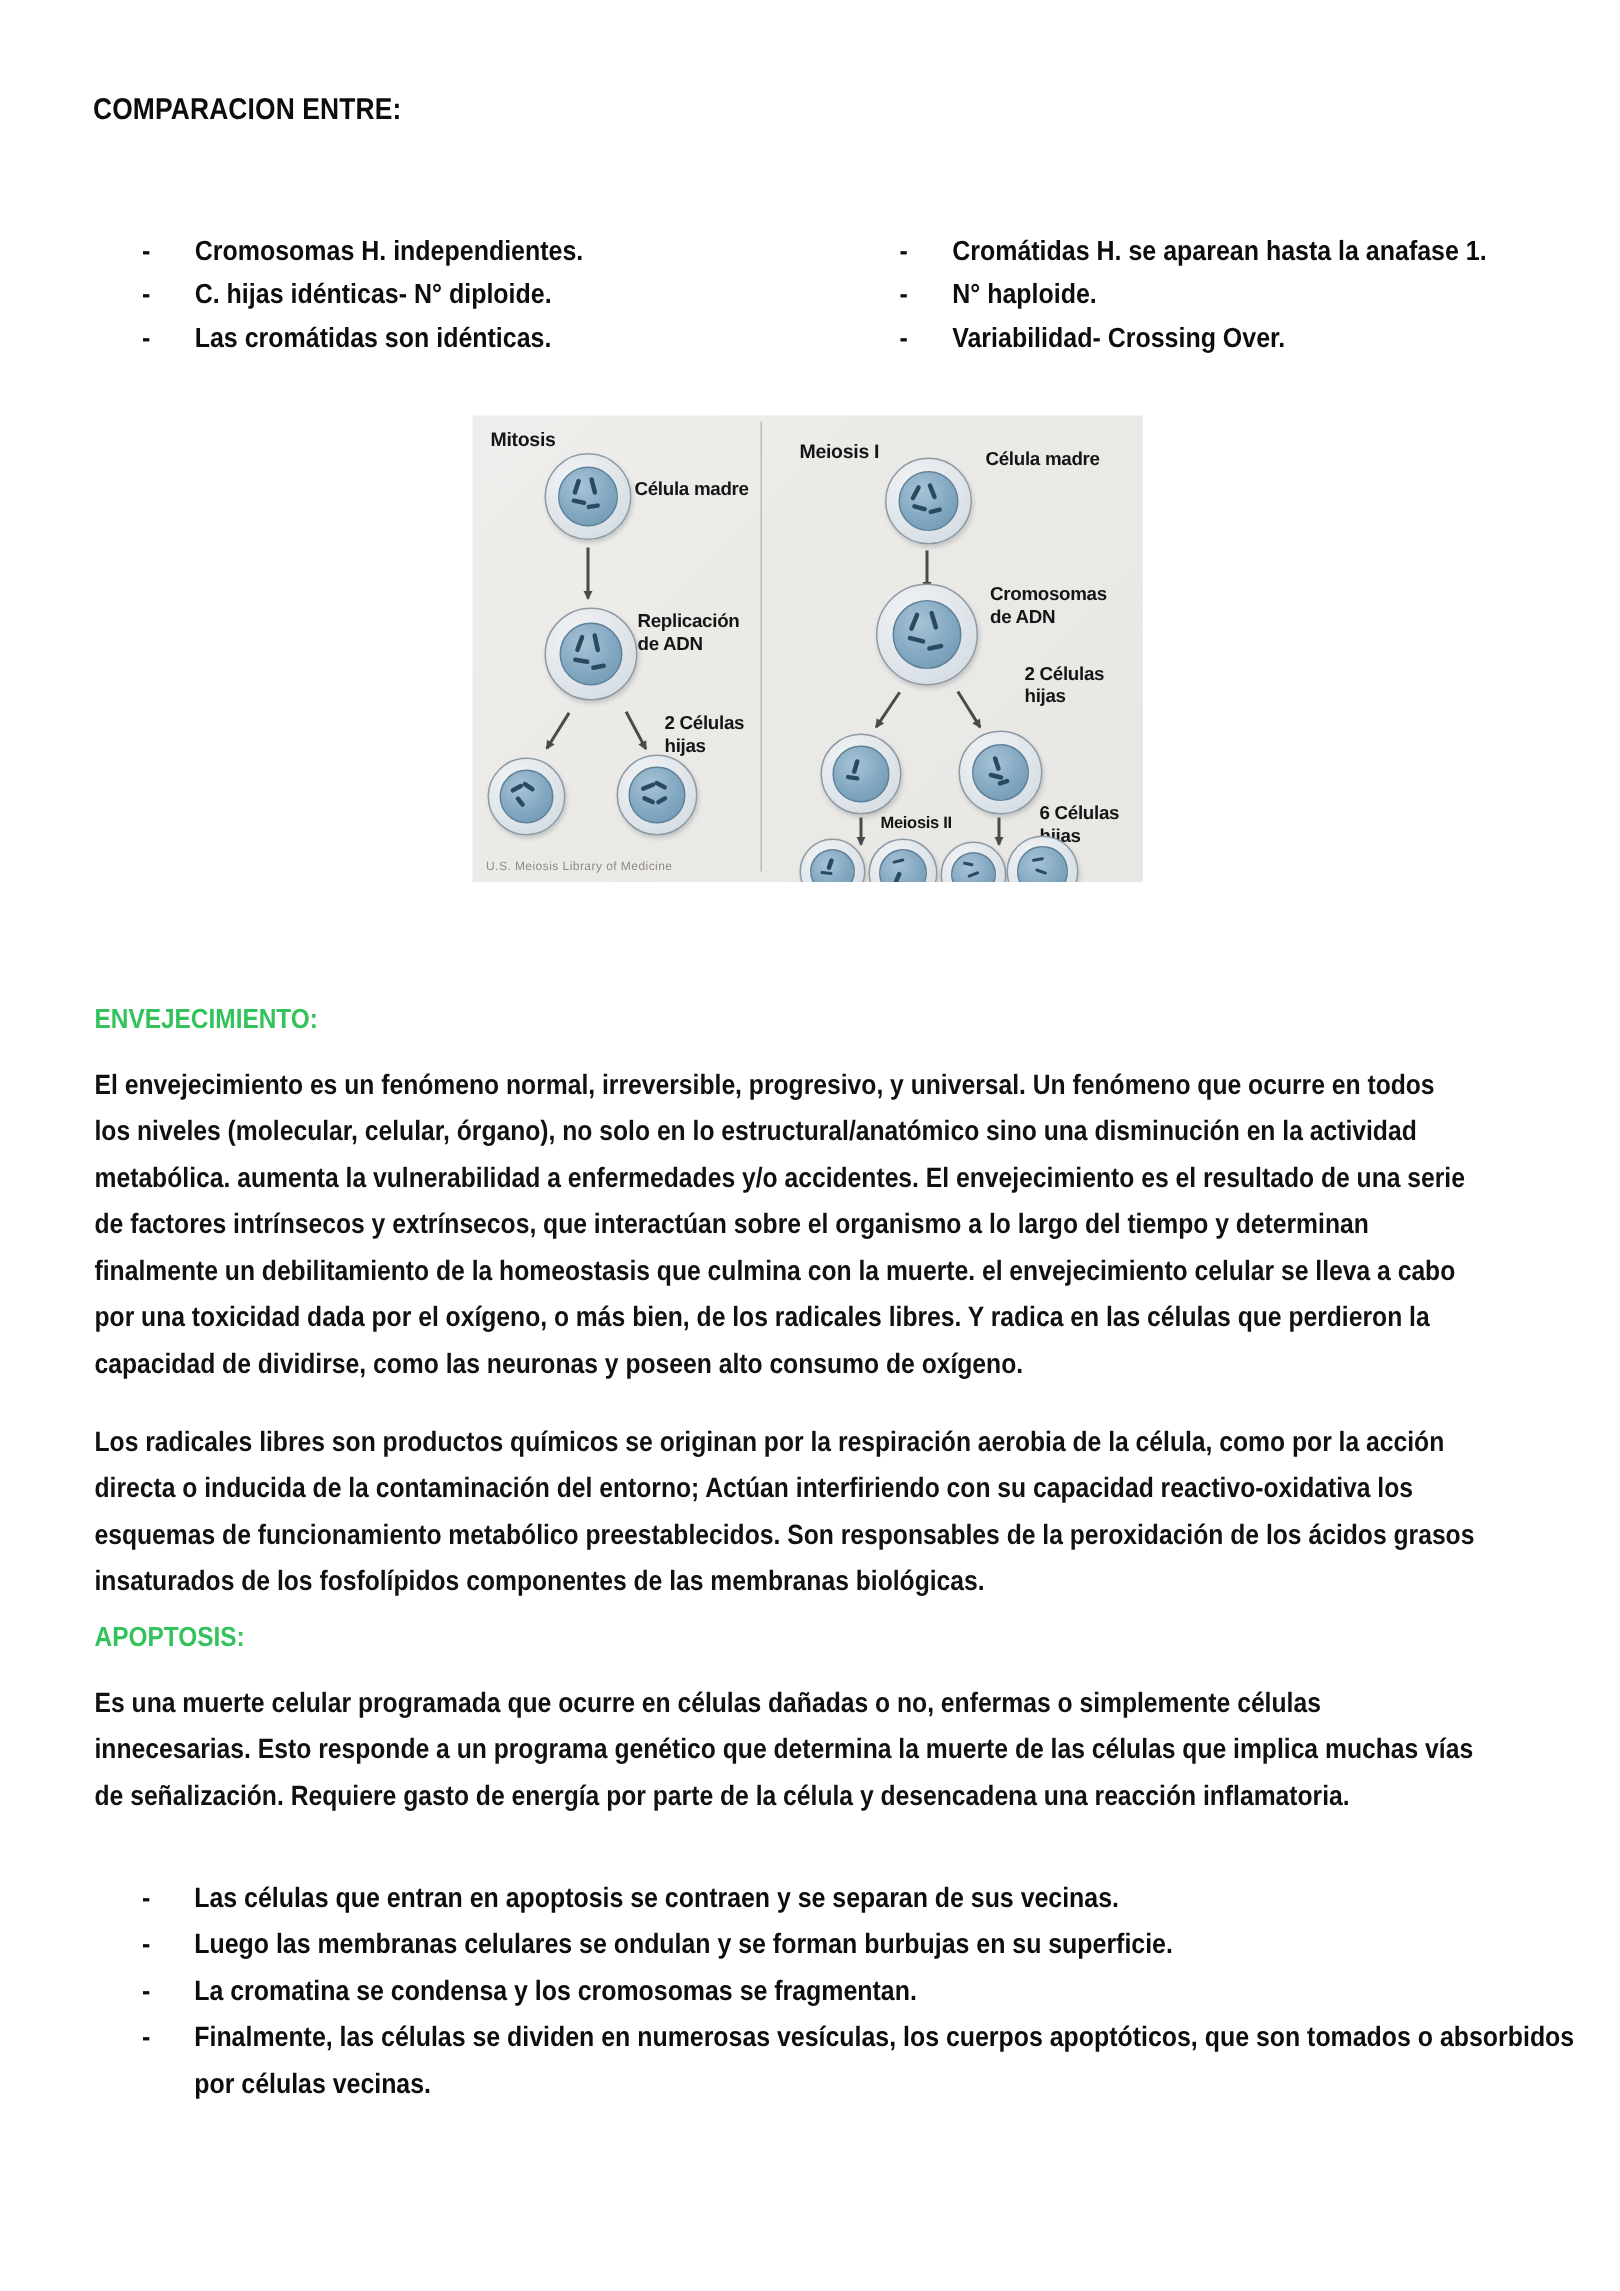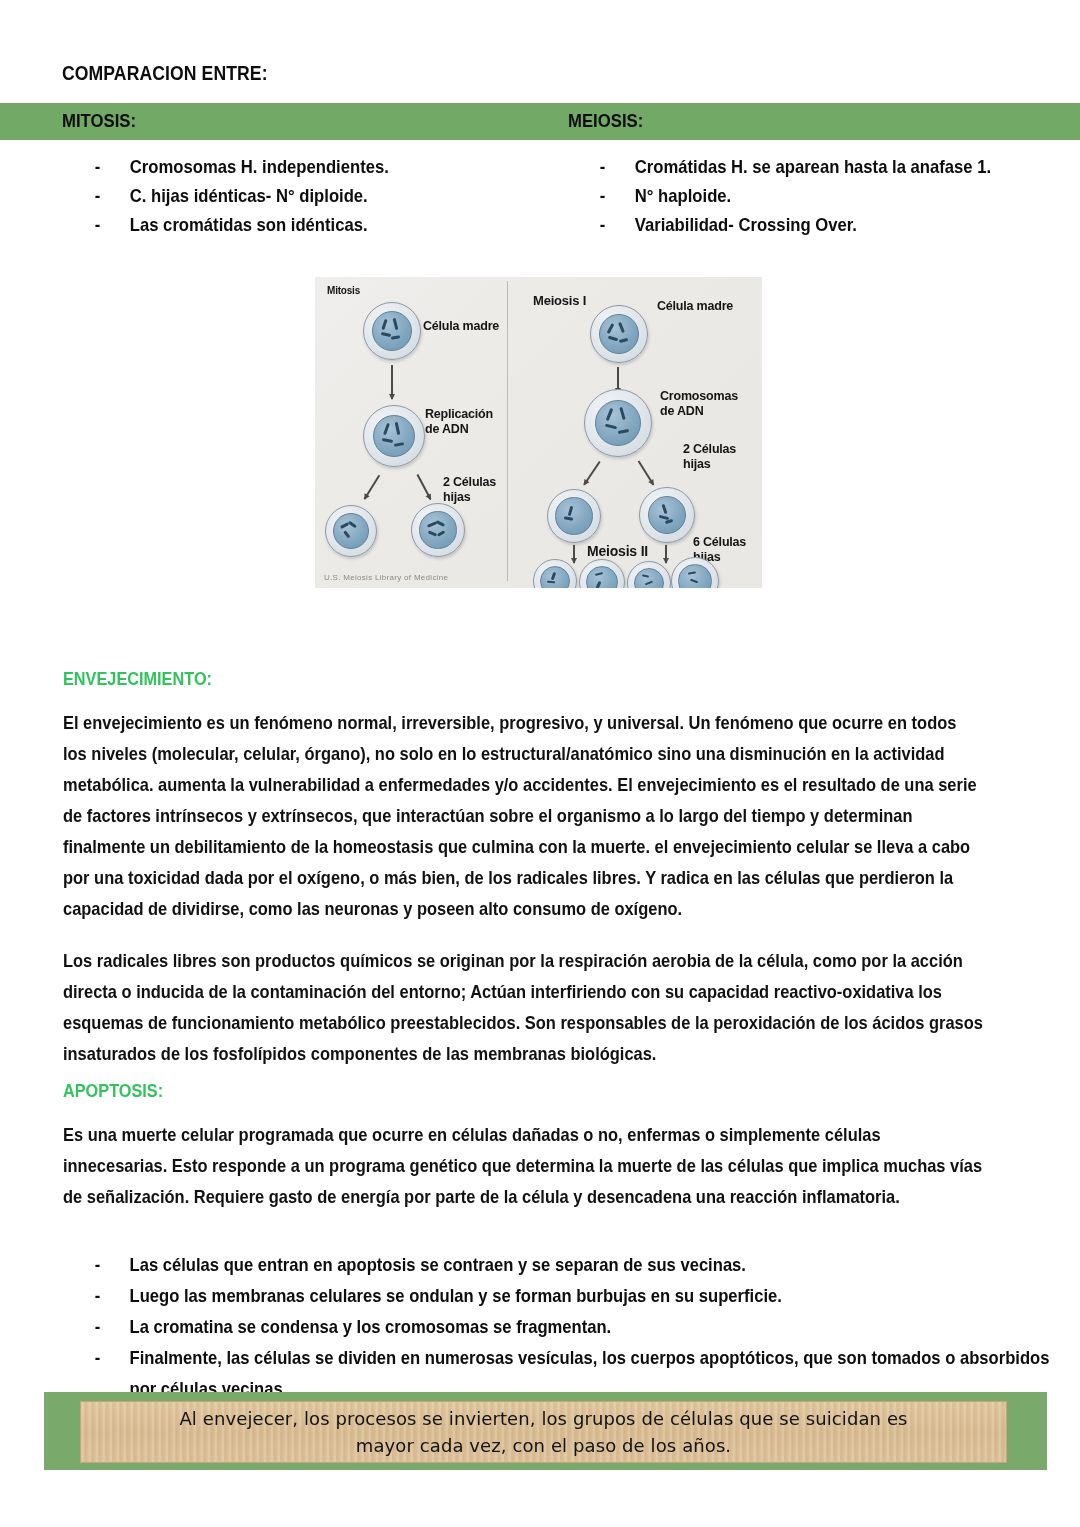--- a/index.html
+++ b/index.html
@@ -236,24 +236,20 @@
     white-space: pre-line;
   }
 </style>
 </head>
 <body>
 
 <div class="page">
 
   <div class="doc-title">COMPARACION ENTRE:</div>
 
-  <div class="band">
-    <div class="band-label left">MITOSIS:</div>
-    <div class="band-label right">MEIOSIS:</div>
-  </div>
 
   <div class="cmp-col left">
     <div class="cmp-item">
       <span class="dash">-</span>
       <span>Cromosomas H. independientes.</span>
     </div>
     <div class="cmp-item">
       <span class="dash">-</span>
       <span>C. hijas idénticas- N° diploide.</span>
     </div>
@@ -274,21 +270,21 @@
     </div>
     <div class="cmp-item">
       <span class="dash">-</span>
       <span>Variabilidad- Crossing Over.</span>
     </div>
   </div>
 
   <div class="figure">
     <div class="fig-divider"></div>
 
-    <div class="fig-label" style="left:12px; top:8px; font-size:10px;">Mitosis</div>
+    <div class="fig-label" style="left:12px; top:8px; font-size:13px;">Mitosis</div>
     <div class="fig-label" style="left:218px; top:16px; font-size:13px;">Meiosis I</div>
 
     <div class="cell" style="left:48px; top:25px; width:56px; height:56px;">
       <div class="nucleus">
         <div class="chrom" style="left:10px; top:7px; width:3px; height:11px; transform:rotate(18deg);"></div>
         <div class="chrom" style="left:21px; top:6px; width:3px; height:12px; transform:rotate(-14deg);"></div>
         <div class="chrom" style="left:8px;  top:21px; width:10px; height:3px; transform:rotate(12deg);"></div>
         <div class="chrom" style="left:18px; top:24px; width:9px;  height:3px; transform:rotate(-8deg);"></div>
       </div>
     </div>
@@ -370,21 +366,21 @@
       <div class="nucleus">
         <div class="chrom" style="left:14px; top:7px;  width:3px; height:10px; transform:rotate(-18deg);"></div>
         <div class="chrom" style="left:10px; top:19px; width:10px; height:2.8px; transform:rotate(14deg);"></div>
         <div class="chrom" style="left:16px; top:23px; width:8px;  height:2.8px; transform:rotate(-18deg);"></div>
       </div>
     </div>
 
     <div class="arrow" style="left:258px; top:268px; width:1.6px; height:18px;"></div>
     <div class="arrow" style="left:350px; top:268px; width:1.6px; height:18px;"></div>
 
-    <div class="fig-label" style="left:272px; top:266px; font-size:14px;">Meiosis II</div>
+    <div class="fig-label" style="left:272px; top:266px; font-size:11px;">Meiosis II</div>
     <div class="fig-label" style="left:378px; top:258px; font-size:12.5px;">6 Células
 hijas</div>
 
     <div class="cell" style="left:218px; top:282px; width:42px; height:42px;">
       <div class="nucleus">
         <div class="chrom" style="left:11px; top:5px;  width:2.6px; height:8px; transform:rotate(20deg);"></div>
         <div class="chrom" style="left:6px;  top:14px; width:8px;   height:2.4px; transform:rotate(6deg);"></div>
       </div>
     </div>
     <div class="cell" style="left:264px; top:282px; width:44px; height:44px;">
@@ -429,20 +425,14 @@
     <div class="cmp-item">
       <span class="dash">-</span>
       <span>La cromatina se condensa y los cromosomas se fragmentan.</span>
     </div>
     <div class="cmp-item">
       <span class="dash">-</span>
       <span>Finalmente, las células se dividen en numerosas vesículas, los cuerpos apoptóticos, que son tomados o absorbidos por células vecinas.</span>
     </div>
   </div>
 
-  <div class="callout-outer">
-    <div class="callout-inner">
-      <div class="callout-text">Al envejecer, los procesos se invierten, los grupos de células que se suicidan es
-mayor cada vez, con el paso de los años.</div>
-    </div>
-  </div>
 
 </div>
 
 </body></html>

